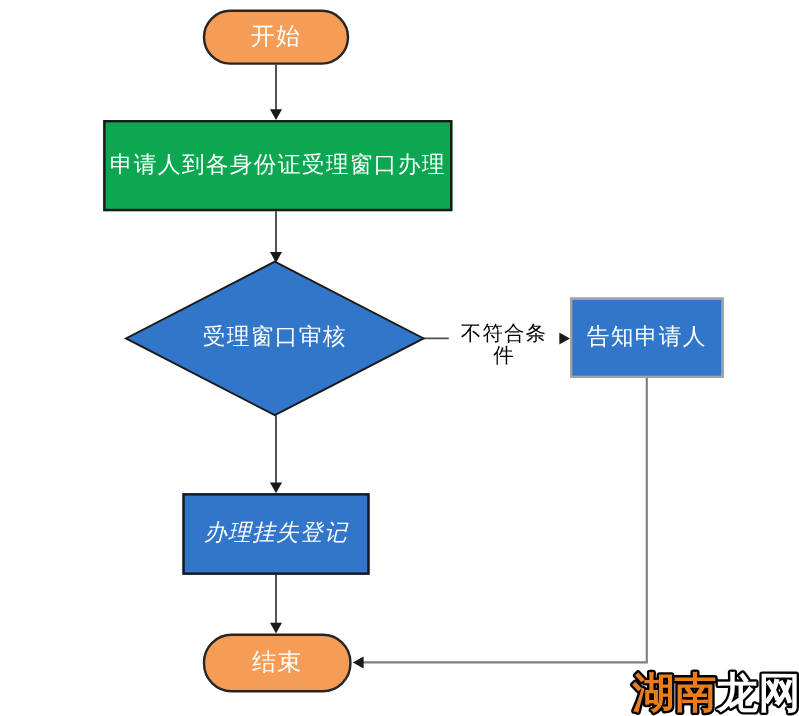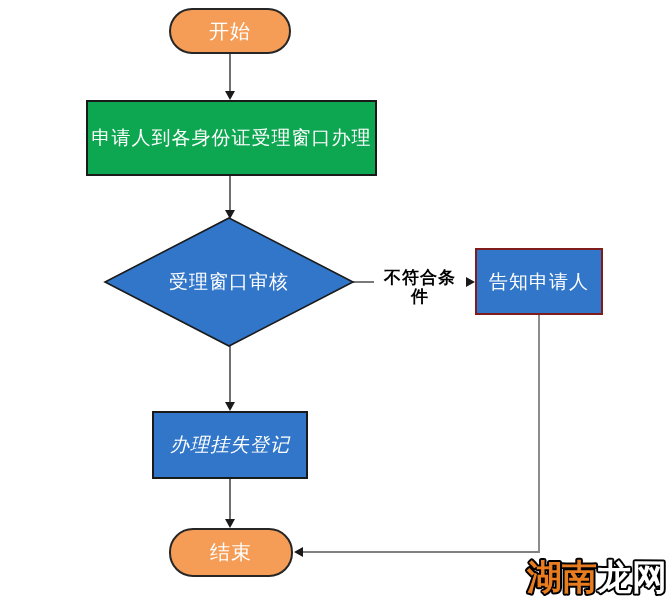--- a/index.html
+++ b/index.html
@@ -10,33 +10,33 @@
   .node{
     position:absolute;display:flex;align-items:center;justify-content:center;
     box-sizing:border-box;color:#ffffff;text-align:center;
     font-size:19px;letter-spacing:1px;line-height:1.25;
   }
   .terminal{
     background:#F59D56;border:2px solid #262626;border-radius:24px;font-size:20px;
   }
   #node-start{left:169px;top:8px;width:122px;height:46px;}
   #node-apply{left:86px;top:100px;width:291px;height:76px;background:#0CA750;border:2px solid #1a1a1a;}
-  #node-inform{left:475px;top:248px;width:128px;height:67px;background:#3176C9;border:2px solid #7f1d1d;}
+  #node-inform{left:475px;top:248px;width:128px;height:67px;background:#3176C9;border:2px solid #a3a3a3;}
   #node-register{left:152px;top:411px;width:156px;height:68px;background:#3176C9;border:2px solid #1a1a1a;font-style:italic;}
   #node-end{left:169px;top:528px;width:124px;height:49px;text-align:center;}
   #decision-text{
     position:absolute;left:119px;top:253px;width:220px;height:58px;
     display:flex;align-items:center;justify-content:center;
     color:#fff;font-size:19px;letter-spacing:1px;line-height:1.5;text-align:center;
   }
   .edge-label{
     position:absolute;background:#ffffff;color:#000000;font-size:17px;
     letter-spacing:1px;text-align:center;line-height:1.1;padding:1px 2px;
   }
-  #label-no{left:374px;top:268px;width:88px;font-weight:bold;}
+  #label-no{left:374px;top:268px;width:88px;}
   #label-yes{left:197px;top:367px;width:84px;}
   svg{position:absolute;left:0;top:0;}
   #watermark{position:absolute;left:0;top:0;pointer-events:none;}
   #watermark text{
     font-family:"Liberation Sans","DejaVu Sans",sans-serif;
     font-size:35px;font-weight:bold;
     stroke:#000000;stroke-width:4px;stroke-linejoin:round;paint-order:stroke;
   }
 </style>
 </head>

